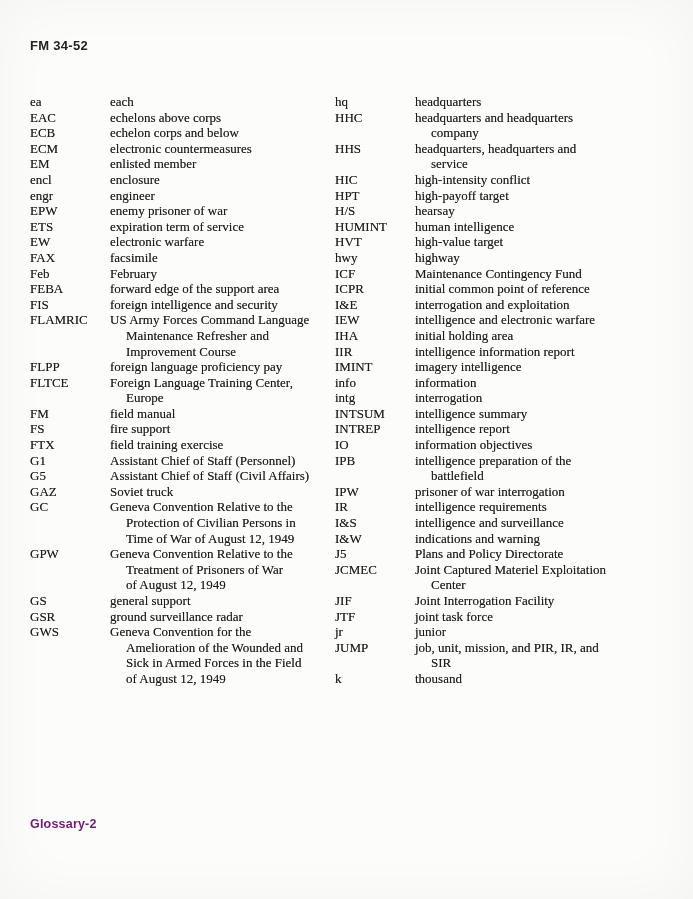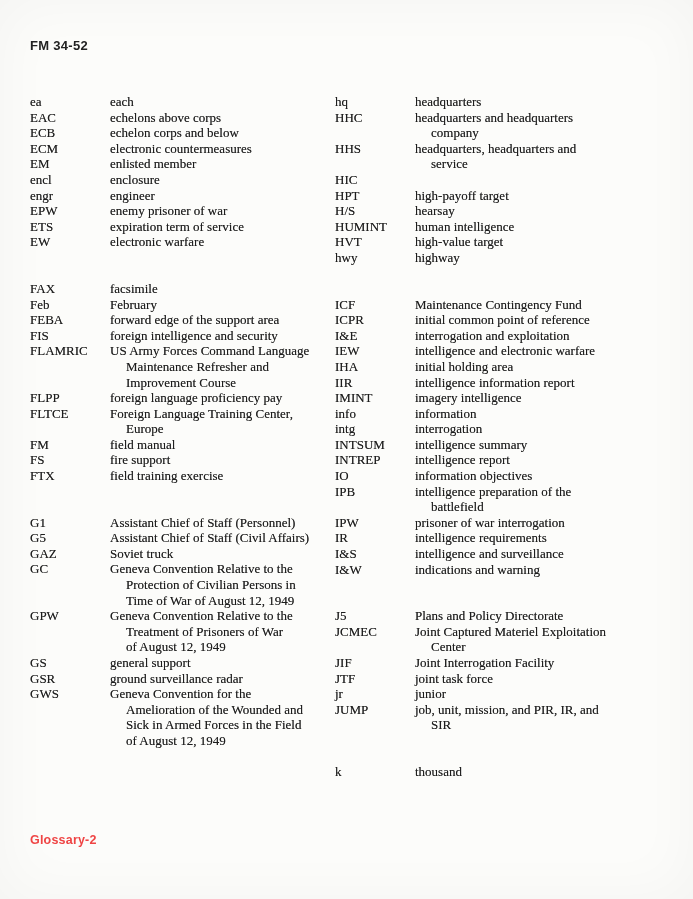--- a/index.html
+++ b/index.html
@@ -27,33 +27,32 @@
     color: #222;
   }
   .page-footer {
     position: absolute;
     left: 30px;
     top: 817px;
     font-family: "Liberation Sans", sans-serif;
     font-weight: bold;
     font-size: 12.5px;
     letter-spacing: 0.2px;
-    color: #ef4444;
-    margin-top: 16px;
+    color: #701a75;
   }
   .column {
     position: absolute;
     top: 94px;
     font-size: 13px;
     line-height: 15.6px;
     text-shadow: 0 0 0.5px rgba(20,20,20,0.55);
   }
   .col-left  { left: 30px;  width: 308px; }
   .col-right { left: 335px; width: 348px; }
-  .group + .group { margin-top: 31px; }
+  .group + .group { }
   .entry { display: flex; align-items: flex-start; }
   .term {
     flex: 0 0 80px;
     white-space: nowrap;
   }
   .def {
     flex: 1 1 auto;
     white-space: pre-line;
     padding-left: 16px;
     text-indent: -16px;
@@ -206,20 +205,21 @@
         <span class="def">headquarters and headquarters
 company</span>
       </div>
       <div class="entry">
         <span class="term">HHS</span>
         <span class="def">headquarters, headquarters and
 service</span>
       </div>
       <div class="entry">
         <span class="term">HIC</span>
+        <span class="def">high-intensity conflict</span>
       </div>
       <div class="entry">
         <span class="term">HPT</span>
         <span class="def">high-payoff target</span>
       </div>
       <div class="entry">
         <span class="term">H/S</span>
         <span class="def">hearsay</span>
       </div>
       <div class="entry">

